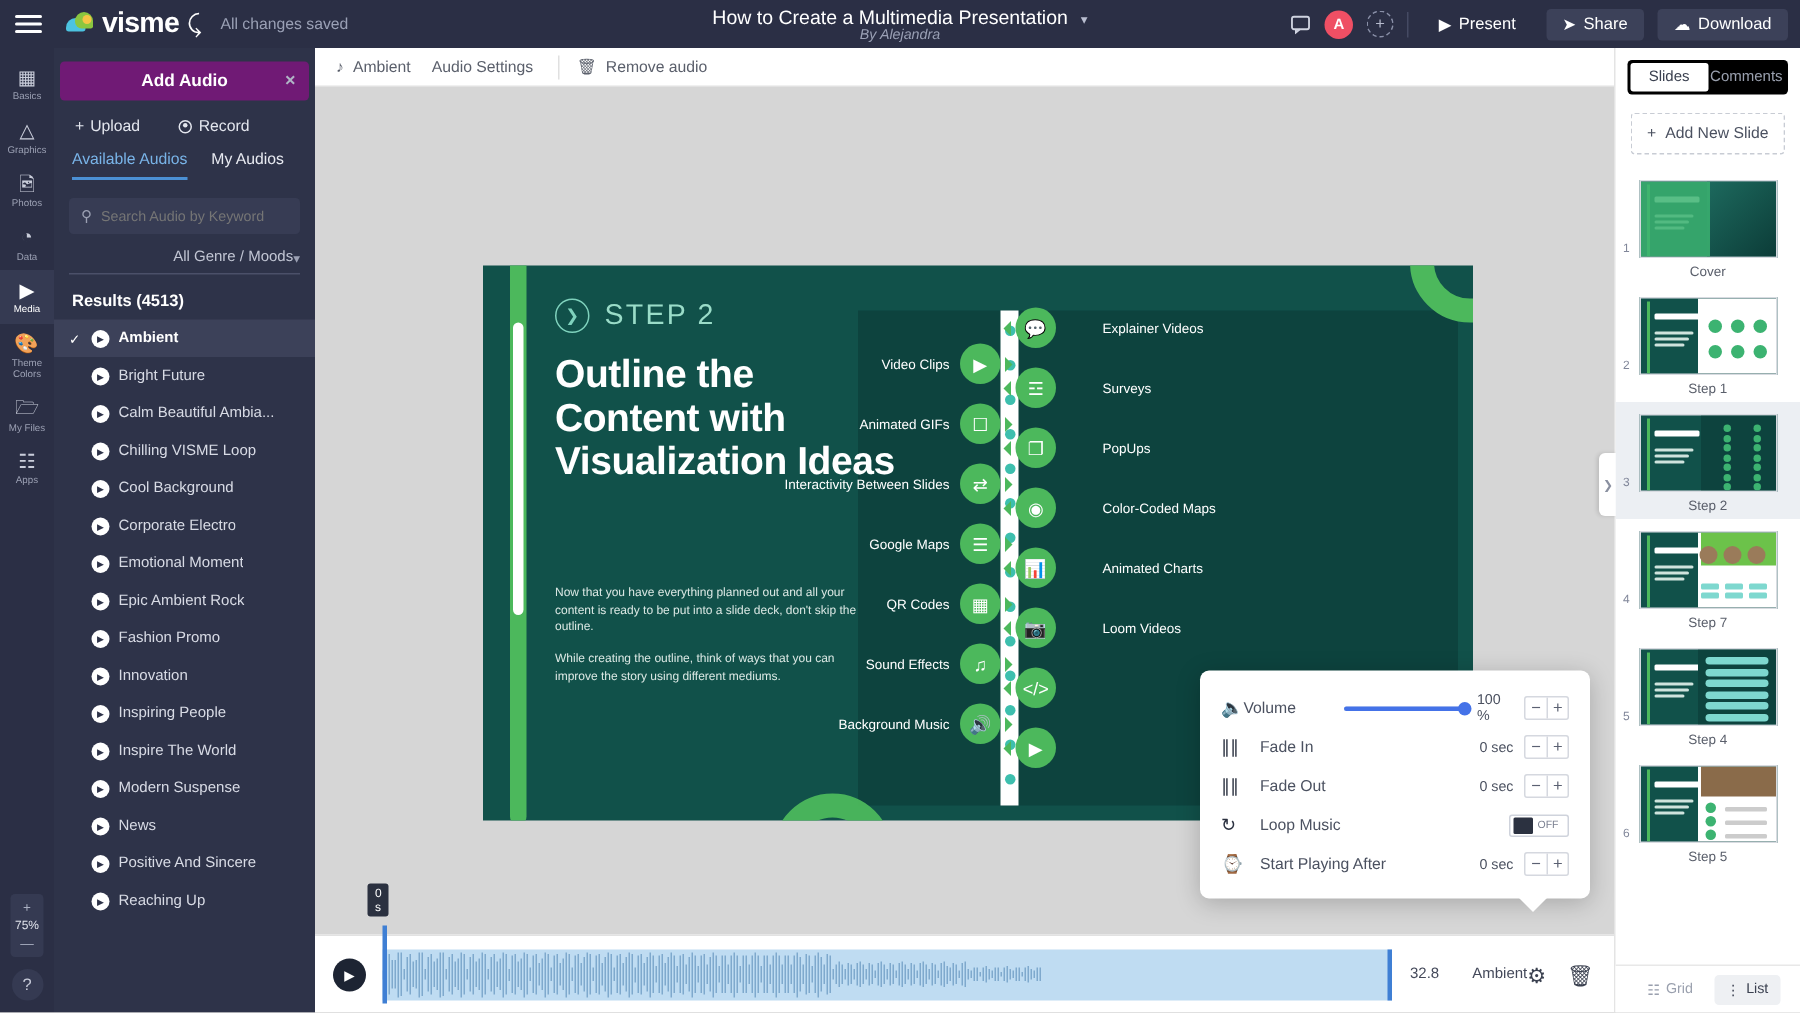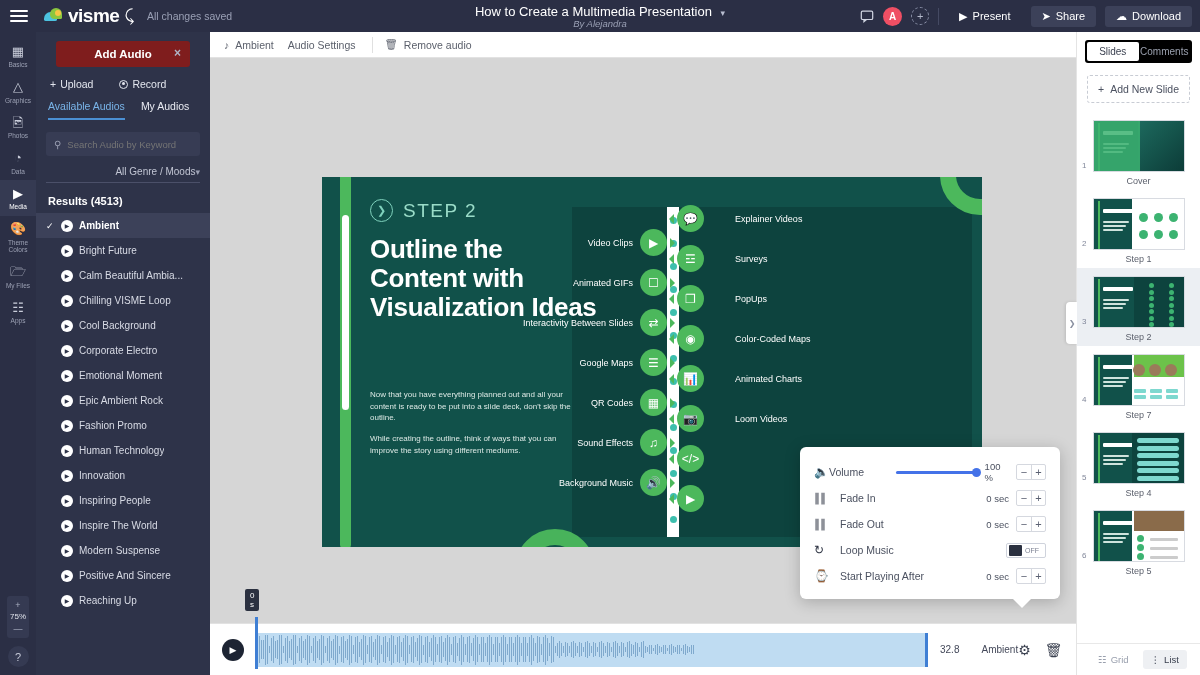--- a/index.html
+++ b/index.html
@@ -63,21 +63,21 @@
   .zoomctl .zval { font-size:8px; color:#dfe2ea; }
   .helpbtn { width:21px;height:21px;border-radius:50%;background:#353a52;color:#c6cad8;
              font-size:11px;display:flex;align-items:center;justify-content:center;cursor:pointer;}
 
   
   .audio-panel {
     position:absolute; top:32px; left:36px; width:174px; height:643px;
     background:#2e3349; z-index:35; overflow:hidden;
   }
   .add-audio-hdr {
-    margin:9px 20px 0; height:26px; background:#7f1d1d; border-radius:3px;
+    margin:9px 4px 0; height:26px; background:#701a75; border-radius:3px;
     display:flex; align-items:center; justify-content:center; position:relative;
     color:#fff; font-size:11.5px; font-weight:bold;
   }
   .add-audio-hdr .close { position:absolute; right:9px; top:5px; color:#b0b5c6; font-size:12px; cursor:pointer;}
   .upload-row { display:flex; align-items:center; padding:11px 14px 6px; gap:26px; }
   .upload-row div { color:#e3e6ee; font-size:10.5px; display:flex; align-items:center; gap:4px; cursor:pointer; }
   .radio-o { width:9px;height:9px;border-radius:50%;border:1.5px solid #e3e6ee;display:inline-block;position:relative;}
   .radio-o:after{content:"";position:absolute;left:1.5px;top:1.5px;width:3px;height:3px;background:#e3e6ee;border-radius:50%;}
   .tabs { display:flex; gap:16px; padding:4px 12px 0; }
   .tab { font-size:10.5px; padding-bottom:6px; cursor:pointer; color:#e9ebf2; }
@@ -378,41 +378,41 @@
         <span class="a-name">Epic Ambient Rock</span>
       </div>
       <div class="a-item">
         <span class="a-check"></span>
         <span class="a-play">▶</span>
         <span class="a-name">Fashion Promo</span>
       </div>
       <div class="a-item">
         <span class="a-check"></span>
         <span class="a-play">▶</span>
-        <span class="a-name">Human Technology</span>
-      </div>
-      <div class="a-item">
-        <span class="a-check"></span>
-        <span class="a-play">▶</span>
         <span class="a-name">Innovation</span>
       </div>
       <div class="a-item">
         <span class="a-check"></span>
         <span class="a-play">▶</span>
         <span class="a-name">Inspiring People</span>
       </div>
       <div class="a-item">
         <span class="a-check"></span>
         <span class="a-play">▶</span>
         <span class="a-name">Inspire The World</span>
       </div>
       <div class="a-item">
         <span class="a-check"></span>
         <span class="a-play">▶</span>
         <span class="a-name">Modern Suspense</span>
+      </div>
+      <div class="a-item">
+        <span class="a-check"></span>
+        <span class="a-play">▶</span>
+        <span class="a-name">News</span>
       </div>
       <div class="a-item">
         <span class="a-check"></span>
         <span class="a-play">▶</span>
         <span class="a-name">Positive And Sincere</span>
       </div>
       <div class="a-item">
         <span class="a-check"></span>
         <span class="a-play">▶</span>
         <span class="a-name">Reaching Up</span>

